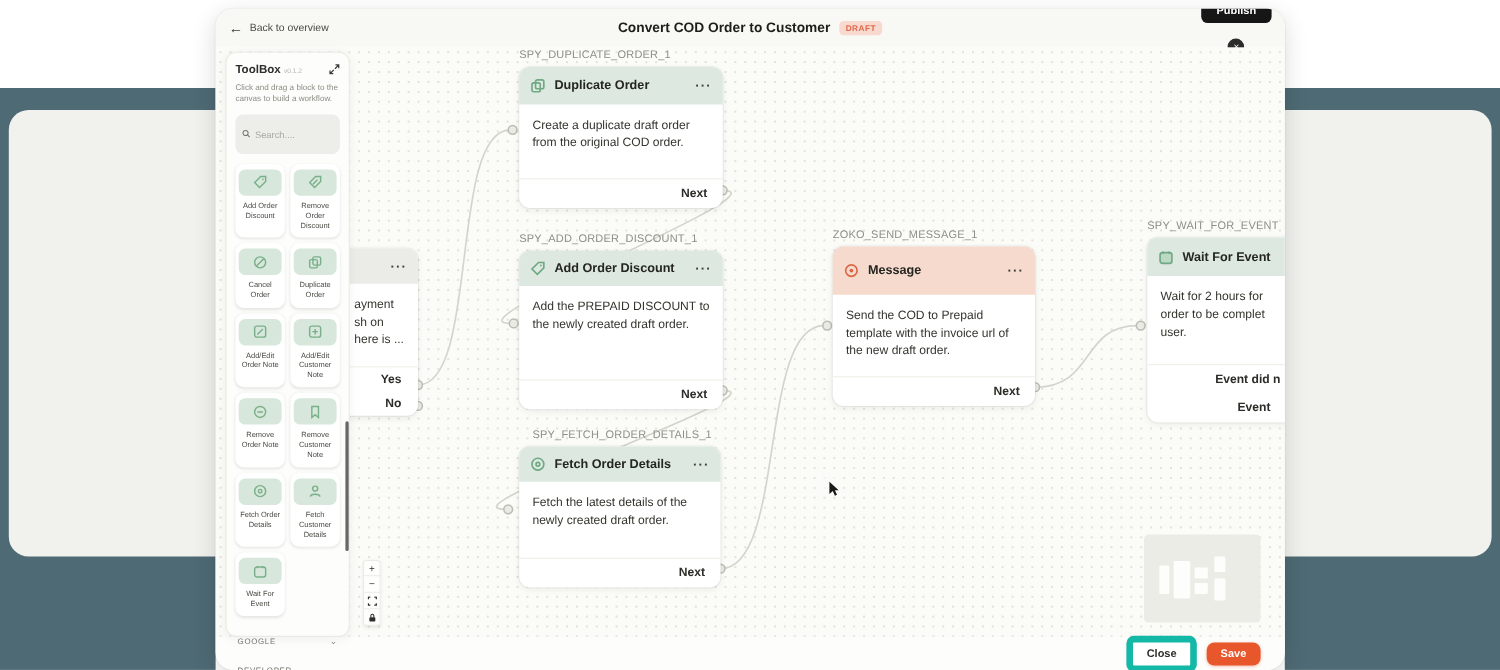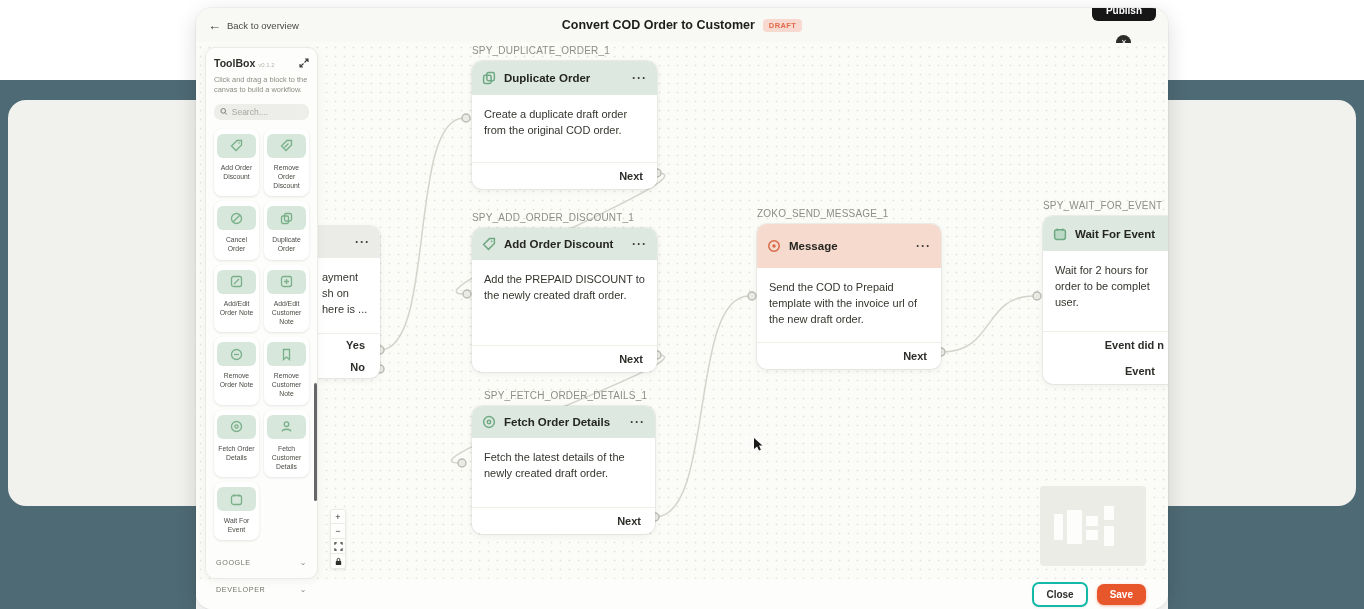--- a/index.html
+++ b/index.html
@@ -65,21 +65,21 @@
 
   
   .toolbox { position:absolute; left:9px; top:4px; width:113px; height:532px; background:#fdfdfb;
              border:1px solid #ebebe5; border-radius:10px; z-index:6; padding:9px 8px;
              box-shadow:0 2px 10px rgba(0,0,0,.05); }
   .tb-titlerow { display:flex; align-items:baseline; }
   .tb-title { font-size:10.5px; font-weight:700; color:#2e2e2a; }
   .tb-version { font-size:6px; color:#b6b6ae; margin-left:3px; }
   .tb-expand { margin-left:auto; cursor:pointer; align-self:center; display:flex; }
   .tb-desc { font-size:7.4px; color:#8d8d85; line-height:1.4; margin-top:6px; }
-  .tb-search { margin-top:8px; height:16px; background:#ededea; border-radius:7px; display:flex; align-items:center; padding:0 6px; gap:4px; }
+  .tb-search { margin-top:8px; height:36px; background:#ededea; border-radius:7px; display:flex; align-items:center; padding:0 6px; gap:4px; }
   .tb-search input { border:none; outline:none; background:transparent; font-size:8.5px; color:#55554f; width:100%; font-family:"Liberation Sans",sans-serif; }
   .tb-search input::placeholder { color:#a8a8a1; }
   .tb-grid { display:grid; grid-template-columns:1fr 1fr; gap:5px; margin-top:9px; }
   .tb-card { background:#fff; border-radius:8px; box-shadow:0 1px 3px rgba(0,0,0,.1); padding:5px 3px 6px; text-align:center; cursor:grab; }
   .tb-card-icon { height:24px; background:#d7e7db; border-radius:6px; display:flex; align-items:center; justify-content:center; }
   .tb-card-label { font-size:6.8px; color:#4a4a45; line-height:1.35; margin-top:5px; }
   .tb-section { display:flex; align-items:center; justify-content:space-between; font-size:7.2px; letter-spacing:.6px;
                 color:#74746e; padding:8px 2px 0 2px; margin-top:10px; cursor:pointer; }
   .tb-chevron { font-size:8px; color:#8a8a84; }
   .tb-scrollthumb { position:absolute; right:0px; top:335px; width:3px; height:118px; background:#4c4c50; border-radius:3px; opacity:.85; }
@@ -95,21 +95,21 @@
   
   .minimap { position:absolute; left:844px; top:443px; width:106px; height:80px; background:#ecece7; border-radius:4px; z-index:4; }
   .minimap .mm { position:absolute; background:#fdfdfc; border-radius:1px; }
 
   
   .cursor-ind { position:absolute; left:546px; top:386px; z-index:8; }
 
   
   .win-footer { position:absolute; left:0; right:0; bottom:0; height:30px; background:#fdfdfb; border-top:1px solid #ededе7;
                 display:flex; align-items:center; justify-content:flex-end; gap:9px; padding-right:22px; }
-  .close-btn { background:#fff; border:2px solid #14b8a6; color:#2e2e2a; font-size:10px; font-weight:600;
+  .close-btn { background:#fff; border:6px solid #14b8a6; color:#2e2e2a; font-size:10px; font-weight:600;
                padding:5px 12px; border-radius:7px; cursor:pointer; box-shadow:0 1px 2px rgba(0,0,0,.05); }
   .save-btn { background:#e8562c; border:none; color:#fff; font-size:10px; font-weight:600;
               padding:5px 13px; border-radius:7px; cursor:pointer; box-shadow:0 1px 3px rgba(232,86,44,.4); }
 
   svg { display:block; }
 </style>
 </head>
 <body>
 
 <div class="stage">

